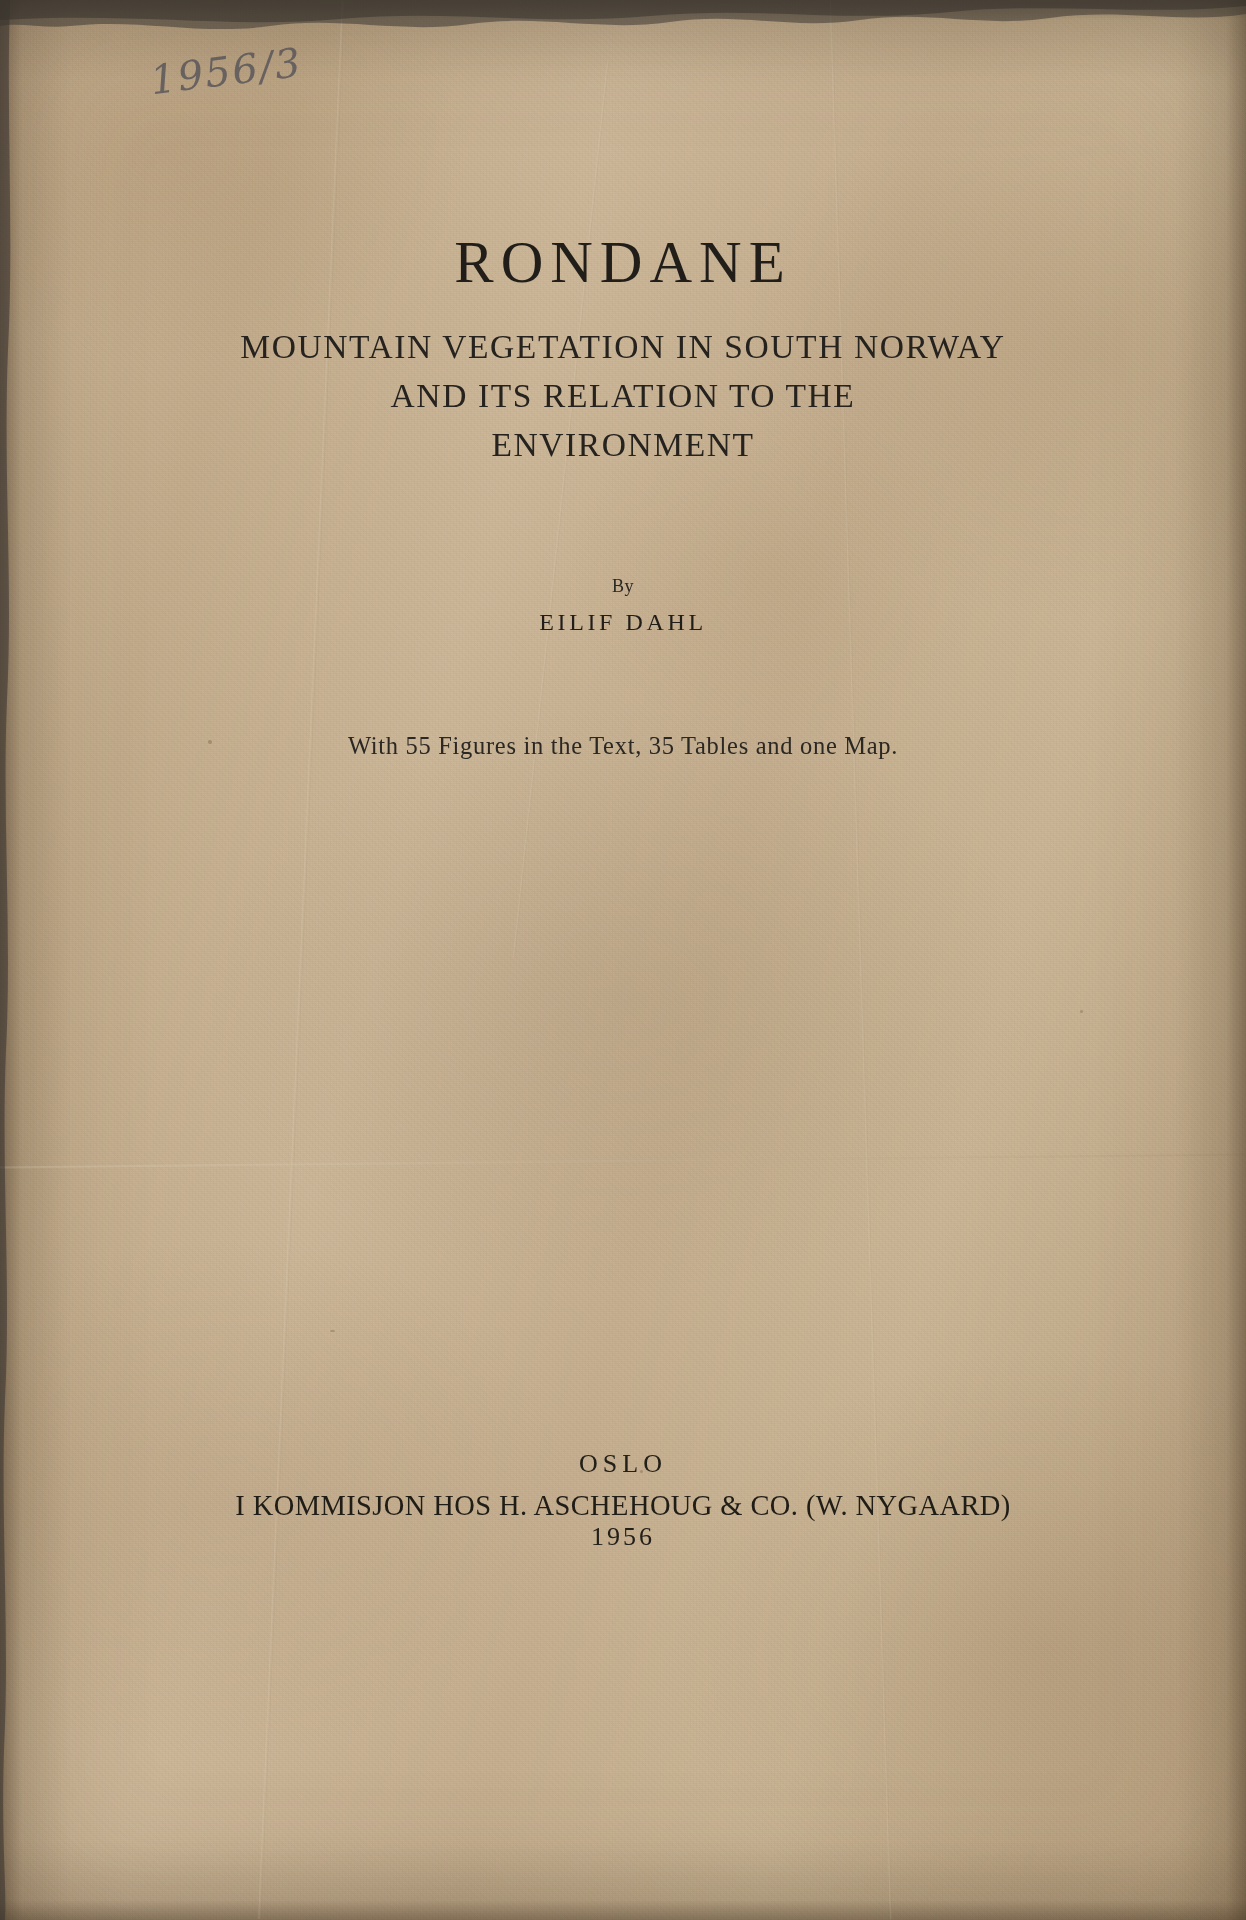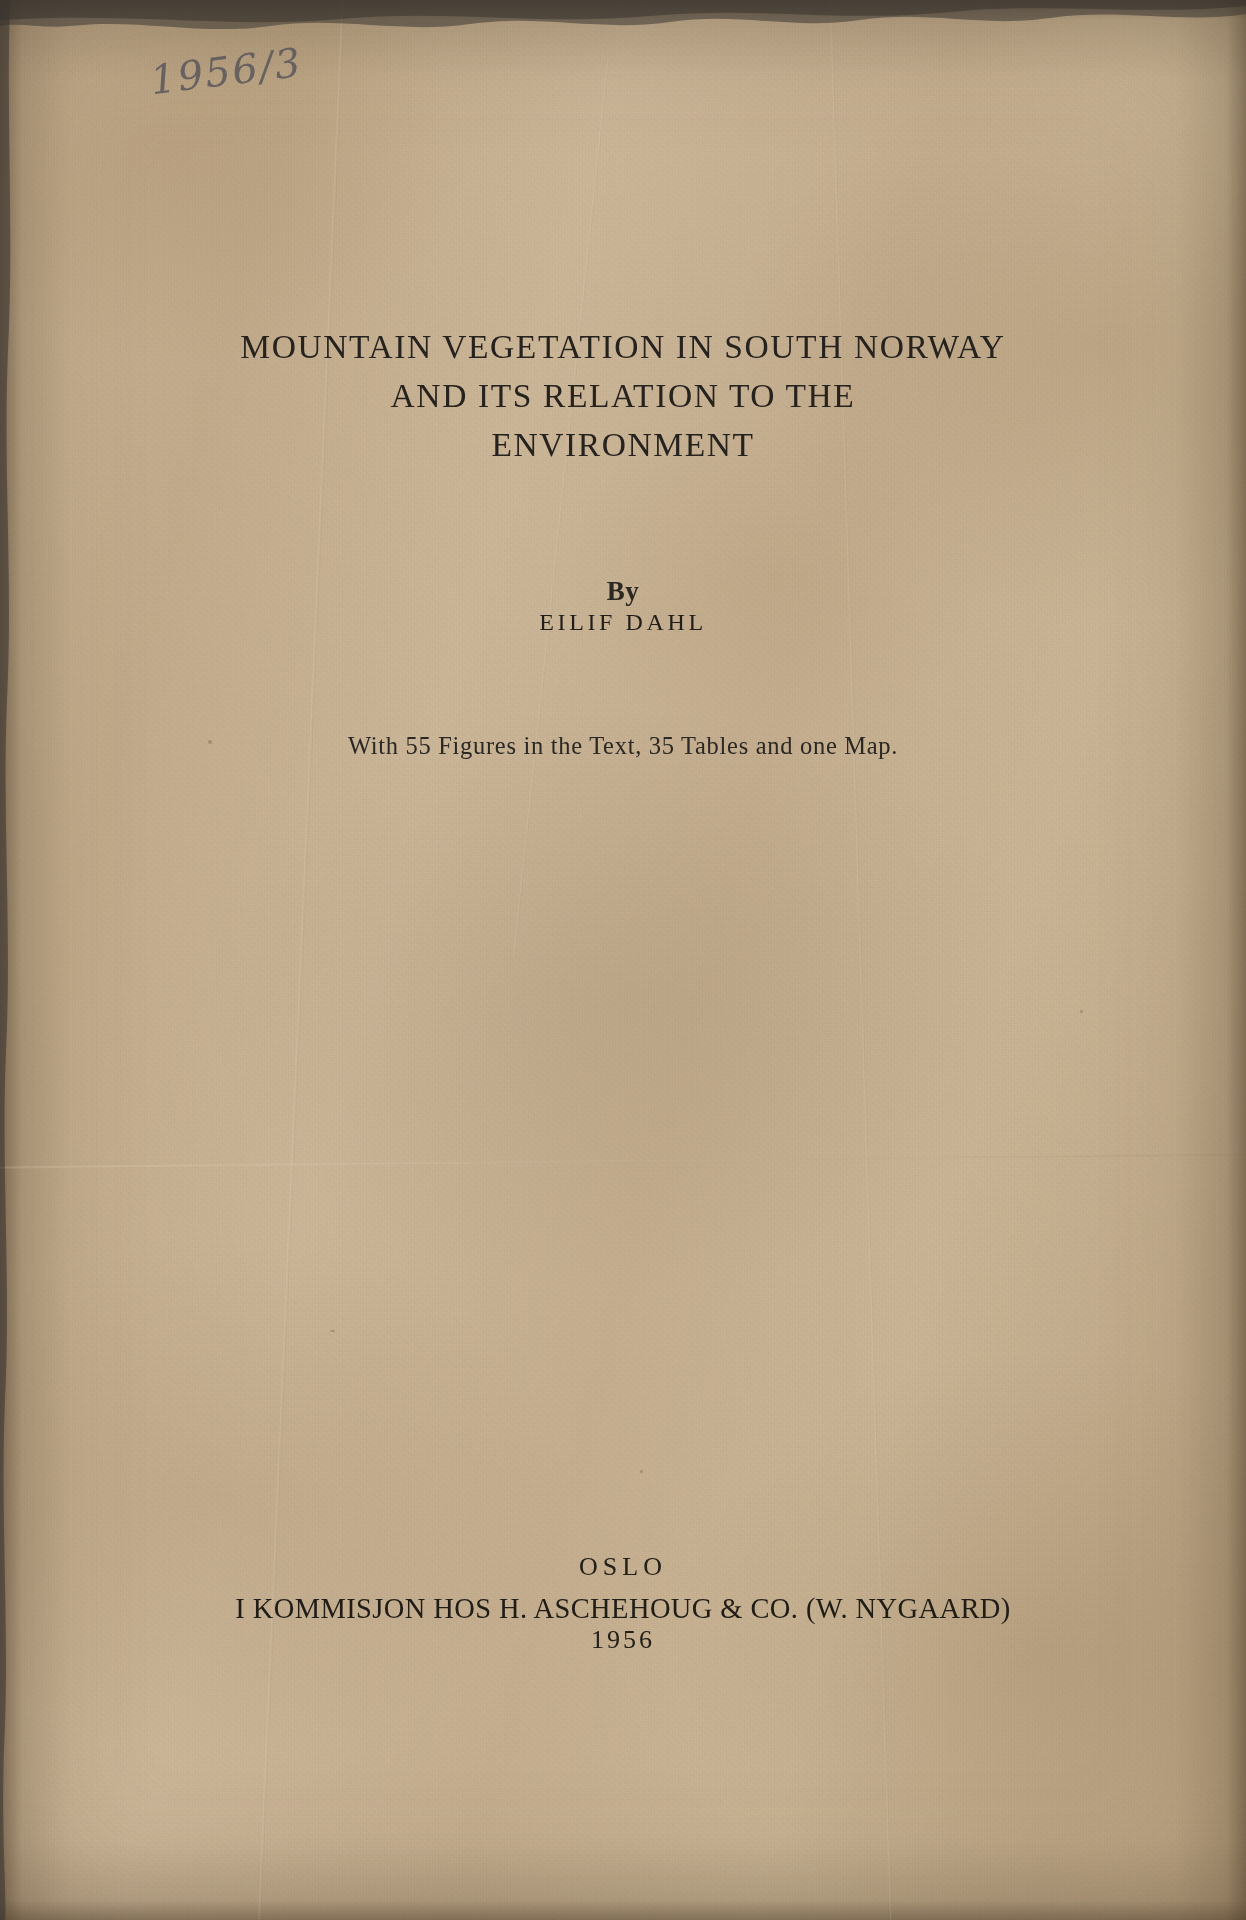--- a/index.html
+++ b/index.html
@@ -134,24 +134,23 @@
     letter-spacing: 1.6px;
     line-height: 49px;
     color: #26231f;
   }
   .subtitle .ln { display: block; }
 
   .by-word {
     position: absolute;
     top: 576px;
     width: 100%;
-    font-size: 27px;
+    font-size: 18px;
     letter-spacing: 0.5px;
     color: #2b2823;
-    font-weight: bold;
   }
 
   .author {
     position: absolute;
     top: 609px;
     width: 100%;
     font-size: 24px;
     letter-spacing: 3.6px;
     color: #211e1a;
   }
@@ -172,21 +171,21 @@
     font-size: 15.5px;
     letter-spacing: 0.5px;
     line-height: 25px;
     color: #33302a;
     font-variant: small-caps;
   }
   .series .ln { display: block; }
 
   .imprint {
     position: absolute;
-    top: 1552px;
+    top: 1449px;
     width: 100%;
   }
   .imprint .city {
     font-size: 26px;
     letter-spacing: 5px;
     color: #232019;
     display: block;
     margin-bottom: 11px;
   }
   .imprint .publisher {
@@ -226,20 +225,21 @@
 
   <div class="speck" style="left:208px; top:740px; width:4px; height:4px;"></div>
   <div class="speck" style="left:1080px; top:1010px; width:3px; height:3px;"></div>
   <div class="speck" style="left:640px; top:1470px; width:3px; height:3px;"></div>
   <div class="speck" style="left:330px; top:1330px; width:5px; height:2px;"></div>
 
   <div class="handwriting">1956/3</div>
 
   <div class="typeblock">
 
+    <div class="main-title">RONDANE</div>
 
     <div class="subtitle">
       <span class="ln">MOUNTAIN VEGETATION IN SOUTH NORWAY</span>
       <span class="ln">AND ITS RELATION TO THE</span>
       <span class="ln">ENVIRONMENT</span>
     </div>
 
     <div class="by-word">By</div>
     <div class="author">EILIF DAHL</div>
 

